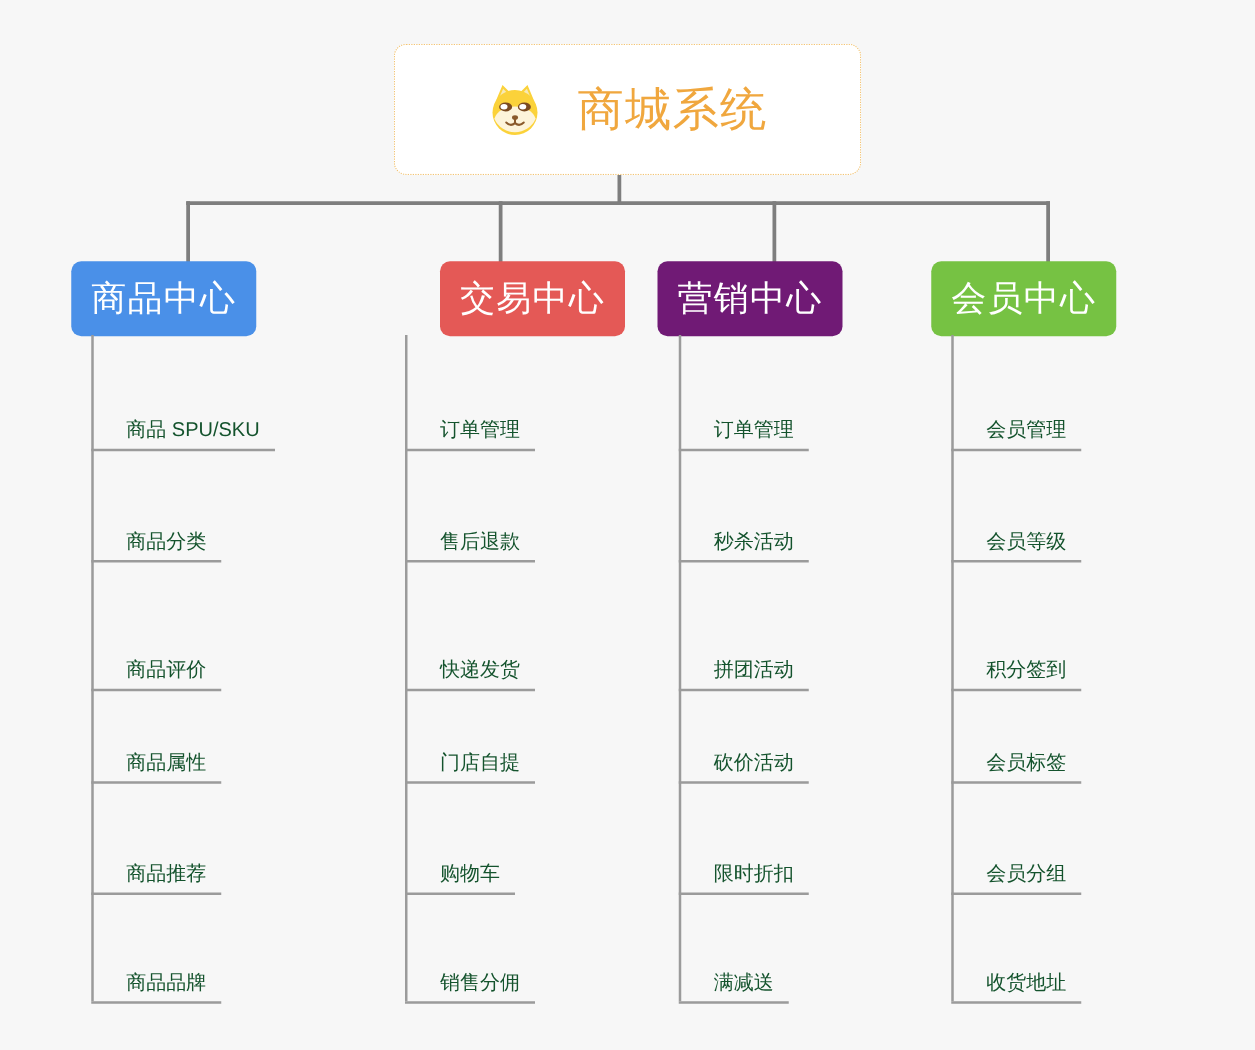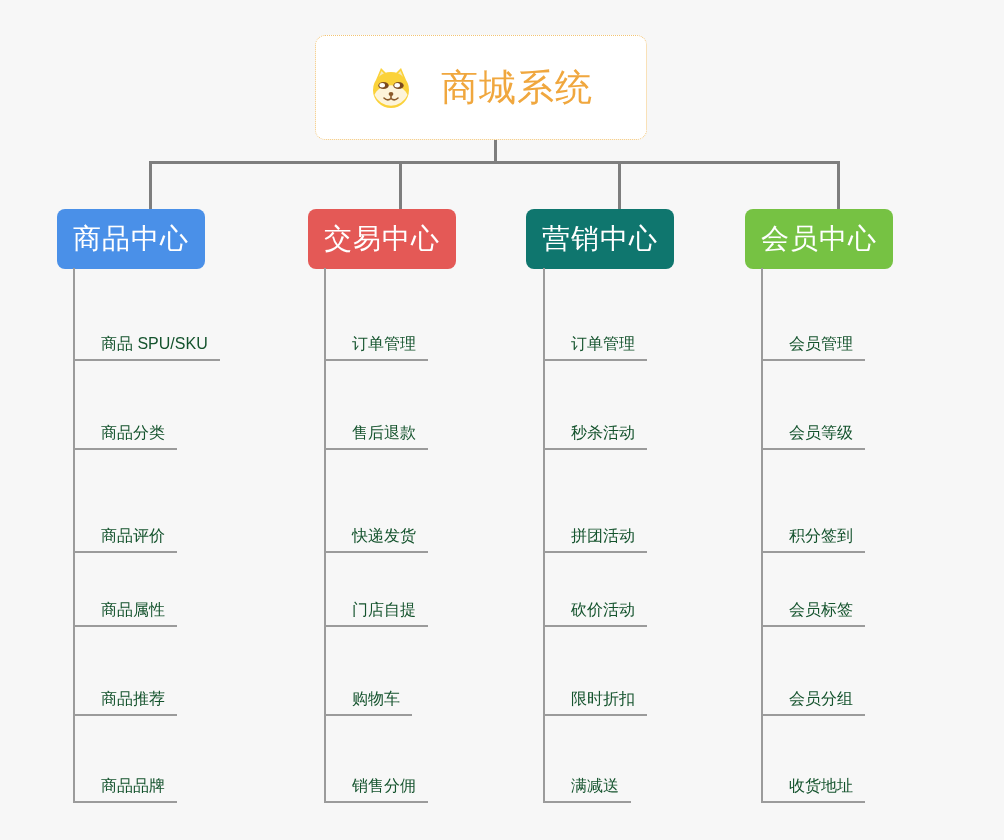--- a/index.html
+++ b/index.html
@@ -17,21 +17,21 @@
   .root-stub{left:494px;top:140px;width:3px;height:24px;}
   .h-bar{left:149px;top:161px;width:691px;height:3px;}
   .stub{top:161px;width:3px;height:49px;}
   .stub.s0{left:149px;}
   .stub.s1{left:399px;}
   .stub.s2{left:618px;}
   .stub.s3{left:837px;}
 
   
   .root-node{
-    position:absolute;left:315px;top:35px;width:332px;height:105px;
+    position:absolute;left:315px;top:35px;width:374px;height:105px;
     background:#ffffff;border:1px dotted #f3c473;border-radius:10px;
     display:flex;align-items:center;justify-content:center;gap:28px;
     box-sizing:border-box;
   }
   .root-title{font-size:37px;color:#f0a73e;letter-spacing:1px;}
   .dog{width:44px;height:42px;display:inline-block;}
 
   
   .branch{
     position:absolute;top:209px;width:148px;height:60px;
@@ -96,22 +96,22 @@
         <ellipse cx="13.2" cy="18.3" rx="2.8" ry="2.2" fill="#ffffff"></ellipse>
         <ellipse cx="28.2" cy="18.3" rx="2.8" ry="2.2" fill="#ffffff"></ellipse>
         <ellipse cx="22" cy="27" rx="2.4" ry="1.9" fill="#8a5a2b"></ellipse>
         <path d="M22,28.5 L22,31.5 M15,31 Q18.5,34.5 22,31.5 Q25.5,34.5 29,31" stroke="#8a5a2b" stroke-width="1.6" fill="none" stroke-linecap="round"></path>
       </svg>
     </span>
     <span class="root-title">商城系统</span>
   </div>
 
   <div class="branch b0" style="background: rgb(74, 144, 232);">商品中心</div>
-  <div class="branch b1" style="background: rgb(228, 89, 86);">交易中心</div>
-  <div class="branch b2" style="background: #0f766e;">营销中心</div>
+  <div class="branch b1" style="background: rgb(228, 89, 86); margin-left: 44px;">交易中心</div>
+  <div class="branch b2" style="background: #701a75;">营销中心</div>
   <div class="branch b3" style="background: rgb(118, 194, 67); text-align: center;">会员中心</div>
 
   <div class="col c0">
     <div class="leaf">商品 SPU/SKU</div>
     <div class="leaf">商品分类</div>
     <div class="leaf">商品评价</div>
     <div class="leaf">商品属性</div>
     <div class="leaf">商品推荐</div>
     <div class="leaf">商品品牌</div>
   </div>

